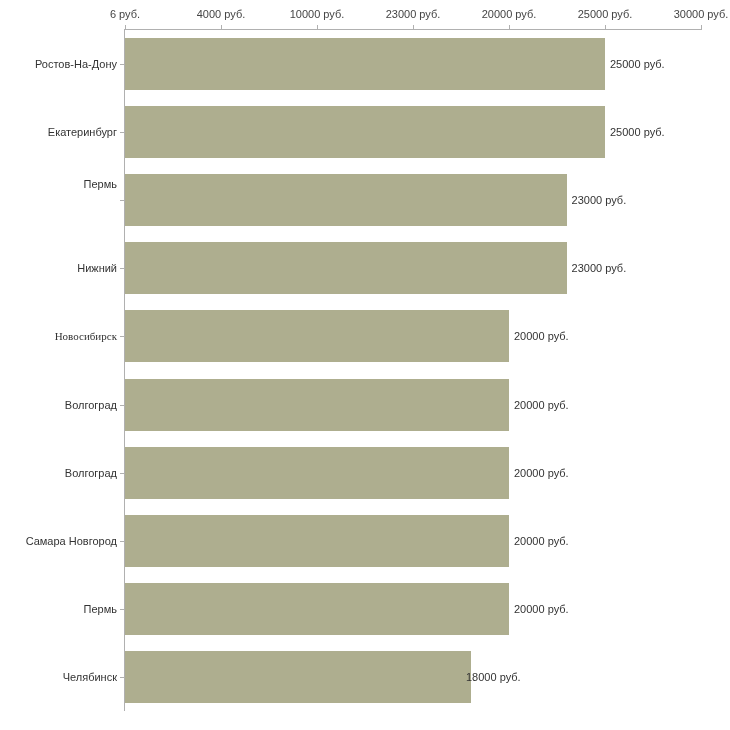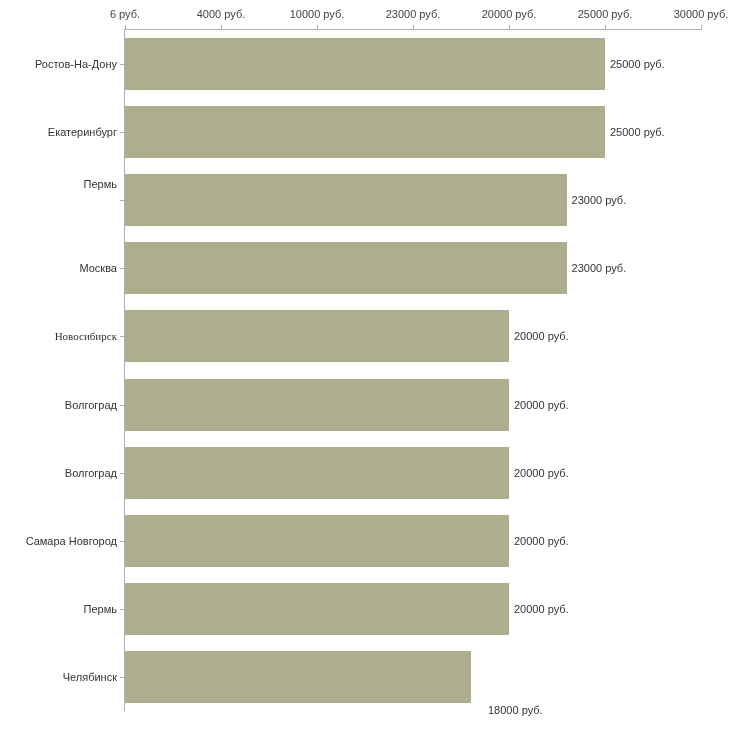--- a/index.html
+++ b/index.html
@@ -140,21 +140,21 @@
       <div class="x-tick-mark" style="left: 701px; background: rgb(176, 176, 176);"></div>
     </div>
 
   <div id="category-labels">
       <div class="cat-label-inner" style="top: 34.05px; right: 613px;">Ростов-На-Дону</div>
       <div class="y-tick-mark" style="top: 34.05px; background: rgb(176, 176, 176);"></div>
       <div class="cat-label-inner" style="top: 102.15px; right: 613px;">Екатеринбург</div>
       <div class="y-tick-mark" style="top: 102.15px; background: rgb(176, 176, 176);"></div>
       <div class="cat-label-inner" style="top: 154px; right: 613px; padding-left: 12px;">Пермь</div>
       <div class="y-tick-mark" style="top: 170.25px; background: rgb(176, 176, 176);"></div>
-      <div class="cat-label-inner" style="top: 238.35px; right: 613px;">Москва</div>
+      <div class="cat-label-inner" style="top: 238.35px; right: 613px;">Нижний</div>
       <div class="y-tick-mark" style="top: 238.35px; background: rgb(176, 176, 176);"></div>
       <div class="cat-label-inner" style="top: 306.45px; right: 613px; font-family: Liberation Serif, serif;">Новосибирск</div>
       <div class="y-tick-mark" style="top: 306.45px; background: rgb(176, 176, 176);"></div>
       <div class="cat-label-inner" style="top: 374.55px; right: 613px;">Волгоград</div>
       <div class="y-tick-mark" style="top: 374.55px; background: rgb(176, 176, 176);"></div>
       <div class="cat-label-inner" style="top: 442.65px; right: 613px;">Волгоград</div>
       <div class="y-tick-mark" style="top: 442.65px; background: rgb(176, 176, 176);"></div>
       <div class="cat-label-inner" style="top: 510.75px; right: 613px;">Самара Новгород</div>
       <div class="y-tick-mark" style="top: 510.75px; background: rgb(176, 176, 176);"></div>
       <div class="cat-label-inner" style="top: 578.85px; right: 613px;">Пермь</div>
@@ -195,17 +195,17 @@
       <div class="bar-row" style="top: 484.75px; height: 52px;">
         <div class="bar" style="width: 384px; background: rgb(174, 174, 143);"></div>
         <div class="bar-value-label" style="left: 384px;">20000 руб.</div>
       </div>
       <div class="bar-row" style="top: 552.85px; height: 52px;">
         <div class="bar" style="width: 384px; background: rgb(174, 174, 143);"></div>
         <div class="bar-value-label" style="left: 384px;">20000 руб.</div>
       </div>
       <div class="bar-row" style="top: 620.95px; height: 52px;">
         <div class="bar" style="width: 345.6px; background: rgb(174, 174, 143);"></div>
-        <div class="bar-value-label" style="left: 358px; margin-top: 33px;">18000 руб.</div>
+        <div class="bar-value-label" style="left: 336px;">18000 руб.</div>
       </div>
     </div>
 
 </div>
 
 </body></html>

